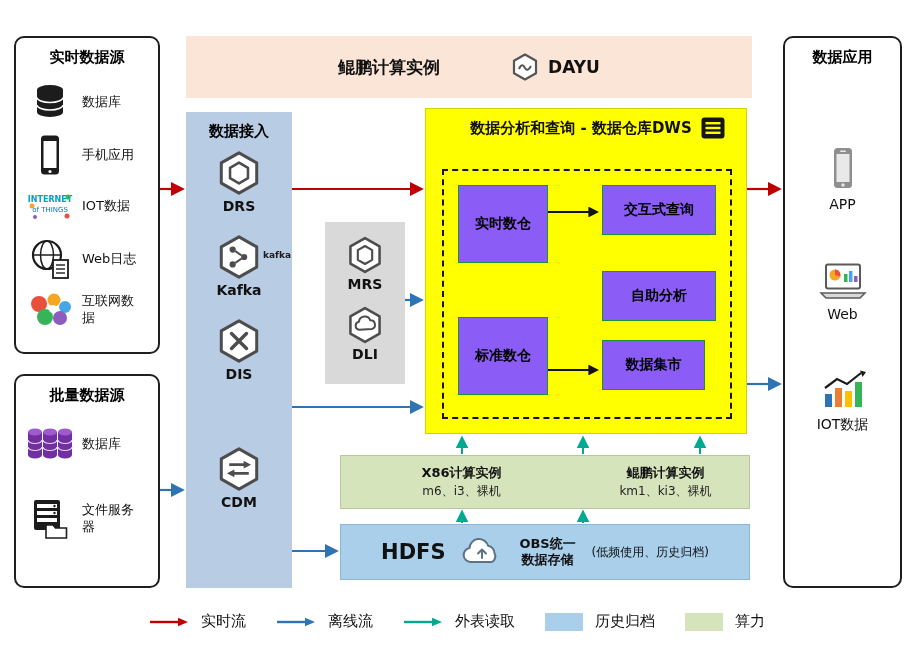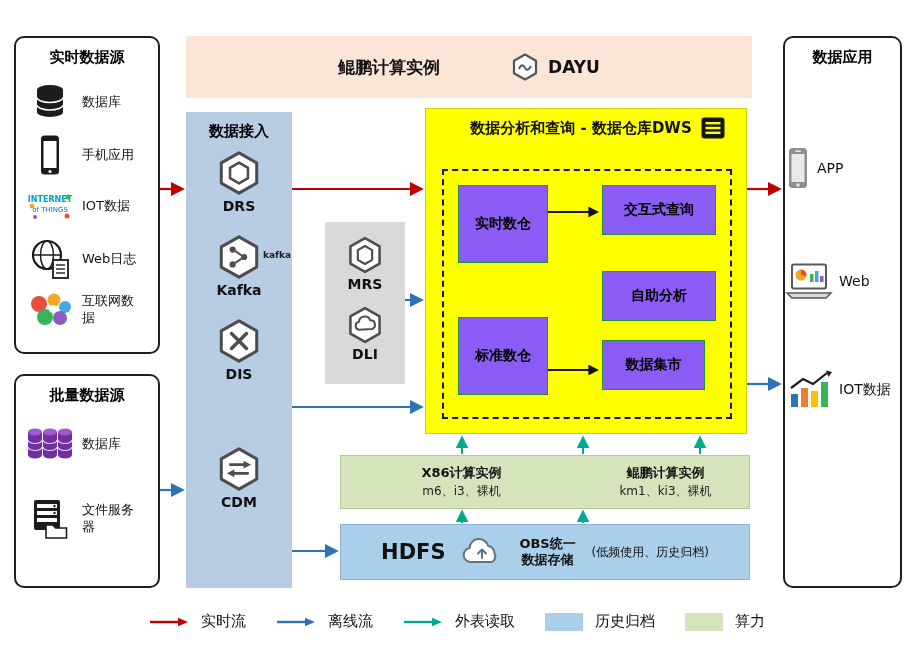--- a/index.html
+++ b/index.html
@@ -37,21 +37,21 @@
   .chalf { flex:1; display:flex; flex-direction:column; align-items:center; justify-content:center;margin-left:37px; }
   .ctitle { font-weight:bold; font-size:13px; }
   .cmodels { font-size:12px; color:#222; margin-top:1px; }
 
   .hdfs { position:absolute; left:340px; top:524px; width:410px; height:56px; background:#a9cfeb; border:1px solid #8cb6d8;
           display:flex; align-items:center; justify-content:center; gap:14px; }
   .hdfslabel { font-weight:bold; font-size:21px; }
   .obst { font-weight:bold; font-size:13px; width:60px; text-align:center; line-height:1.25; }
   .obsnote { font-size:12px; }
 
-  .appitem { position:absolute; left:0; width:100%; display:flex; flex-direction:row; align-items:center; gap:6px; }
+  .appitem { position:absolute; left:0; width:100%; display:flex; flex-direction:column; align-items:center; gap:6px; }
   .applabel { font-size:14px; }
 
   .arrows { position:absolute; left:0; top:0; pointer-events:none; }
 
   .legend { position:absolute; left:0; top:612px; width:100%; display:flex; align-items:center; justify-content:center; gap:30px; }
   .legitem { display:flex; align-items:center; gap:12px; font-size:15px; }
   .sw { width:38px; height:18px; }
   .sw-archive { background:#a9cfeb; }
   .sw-compute { background:#d6e4bc; }
 </style>

